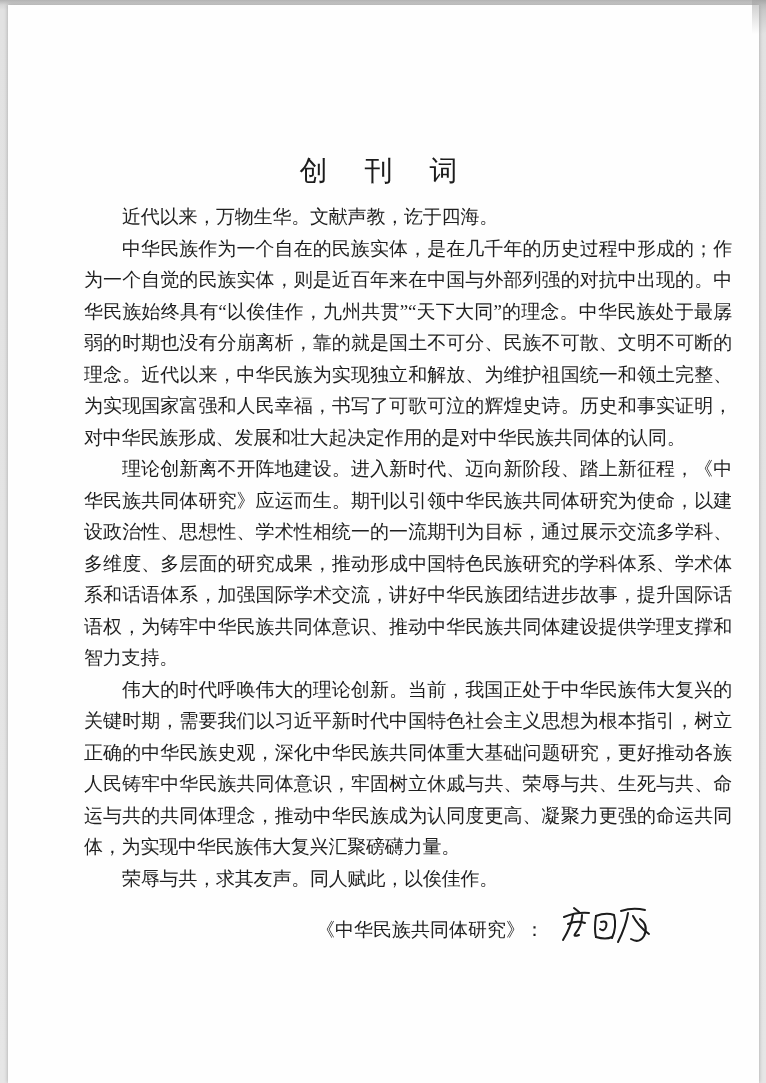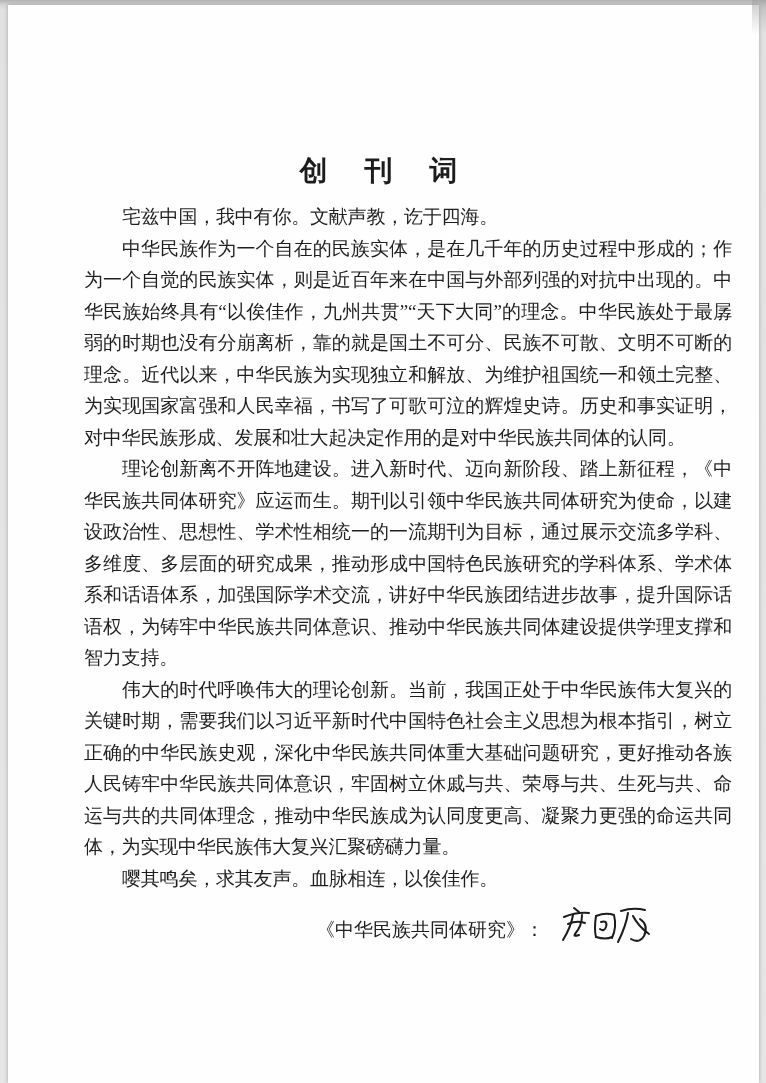--- a/index.html
+++ b/index.html
@@ -22,21 +22,21 @@
   }
   .page {
     position: absolute;
     left: 8px; top: 5px; right: 7px; bottom: 0;
     background: #fefefe;
     box-shadow: 0 0 4px rgba(0,0,0,.28);
   }
   .page-title {
     margin: 147px 10px 0 0;
     font-family: "Liberation Sans", "DejaVu Sans", sans-serif;
-    font-weight: 700;
+    font-weight: 400;
     font-size: 28px;
     color: #1c1c1c;
     text-align: center;
     letter-spacing: 37px;
     text-indent: 37px;
     line-height: 38px;
   }
   .body-text {
     position: absolute;
     left: 76px; top: 196px;
@@ -79,25 +79,25 @@
 </style>
 </head>
 <body>
 
 <div class="scan-frame">
   <div class="page">
 
     <h1 class="page-title">创刊词</h1>
 
     <div class="body-text">
-      <p>宅兹中国，我中有你。文献声教，讫于四海。</p>
+      <p>近代以来，万物生华。文献声教，讫于四海。</p>
       <p>中华民族作为一个自在的民族实体，是在几千年的历史过程中形成的；作为一个自觉的民族实体，则是近百年来在中国与外部列强的对抗中出现的。中华民族始终具有“以俟佳作，九州共贯”“天下大同”的理念。中华民族处于最孱弱的时期也没有分崩离析，靠的就是国土不可分、民族不可散、文明不可断的理念。近代以来，中华民族为实现独立和解放、为维护祖国统一和领土完整、为实现国家富强和人民幸福，书写了可歌可泣的辉煌史诗。历史和事实证明，对中华民族形成、发展和壮大起决定作用的是对中华民族共同体的认同。</p>
       <p>理论创新离不开阵地建设。进入新时代、迈向新阶段、踏上新征程，《中华民族共同体研究》应运而生。期刊以引领中华民族共同体研究为使命，以建设政治性、思想性、学术性相统一的一流期刊为目标，通过展示交流多学科、多维度、多层面的研究成果，推动形成中国特色民族研究的学科体系、学术体系和话语体系，加强国际学术交流，讲好中华民族团结进步故事，提升国际话语权，为铸牢中华民族共同体意识、推动中华民族共同体建设提供学理支撑和智力支持。</p>
       <p>伟大的时代呼唤伟大的理论创新。当前，我国正处于中华民族伟大复兴的关键时期，需要我们以习近平新时代中国特色社会主义思想为根本指引，树立正确的中华民族史观，深化中华民族共同体重大基础问题研究，更好推动各族人民铸牢中华民族共同体意识，牢固树立休戚与共、荣辱与共、生死与共、命运与共的共同体理念，推动中华民族成为认同度更高、凝聚力更强的命运共同体，为实现中华民族伟大复兴汇聚磅礴力量。</p>
-      <p>嘤其鸣矣，求其友声。血脉相连，以俟佳作。</p>
+      <p>荣辱与共，求其友声。同人赋此，以俟佳作。</p>
 
       <div class="sig-row">
         <span class="sig-label">《中华民族共同体研究》：</span>
         <svg class="sig-svg" viewBox="0 0 100 44" aria-hidden="true">
 
           <path d="M10,14 Q22,9 35,10"></path>
           <path d="M20,5 L25,9"></path>
           <path d="M19,12 Q17,24 9,37"></path>
           <path d="M28,12 Q28,23 21,31 Q19,34 25,32"></path>
           <path d="M14,21 Q23,17 31,20"></path>

